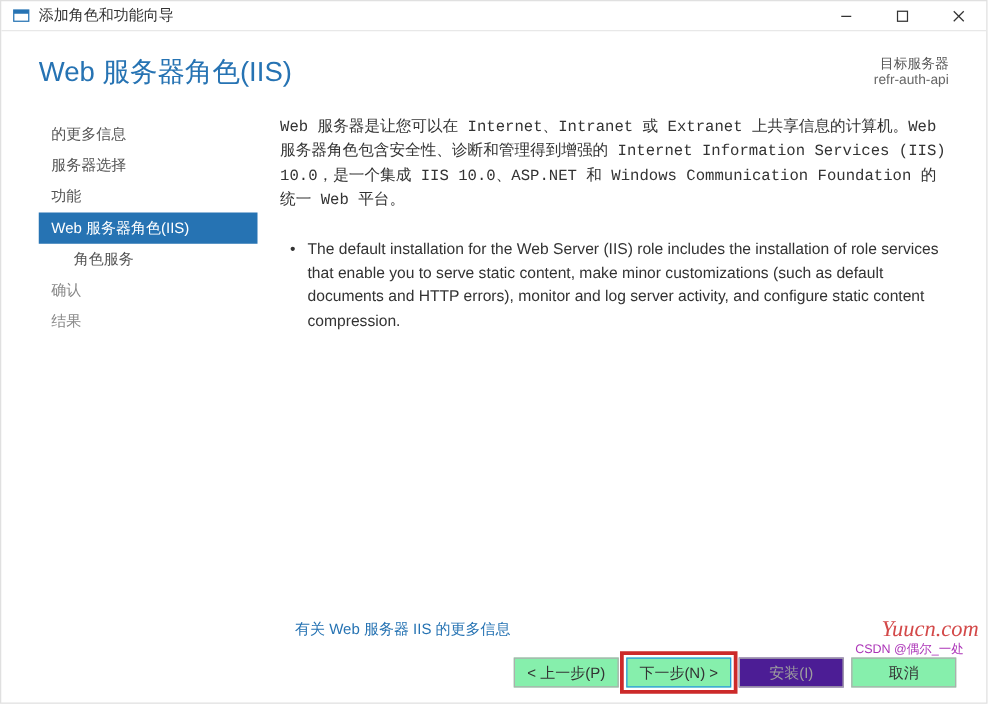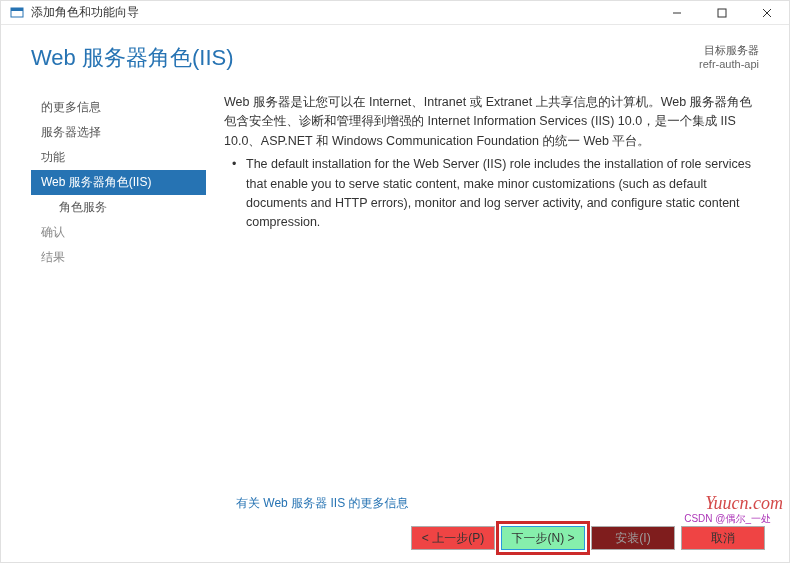--- a/index.html
+++ b/index.html
@@ -61,21 +61,21 @@
     .nav-item.enabled { color: #555; }
     .nav-item.active { background: #2673b3; color: #fff; }
     .nav-item.indent { padding-left: 28px; }
     .main-content {
       flex: 1;
       padding-left: 18px;
       font-size: 12.5px;
       color: #333;
       line-height: 1.55;
     }
-    .intro-para { margin-bottom: 4px; }
+    .intro-para { margin-bottom: 19px; font-family: Liberation Mono, monospace; }
     .bullet-list { list-style: none; padding-left: 12px; }
     .bullet-list li { position: relative; padding-left: 10px; margin-bottom: 8px; }
     .bullet-list li::before { content: "•"; position: absolute; left: -4px; }
     .more-link {
       color: #2673b3;
       font-size: 12px;
       padding-left: 235px;
       margin-top: 4px;
       display: block;
     }
@@ -84,28 +84,28 @@
       bottom: 12px;
       right: 24px;
       display: flex;
       gap: 6px;
       align-items: center;
     }
     .btn {
       min-width: 84px;
       height: 24px;
       border: 1px solid #adadad;
-      background: #ef4444;
+      background: #86efac;
       font-size: 12px;
       color: #333;
       display: inline-flex;
       align-items: center;
       justify-content: center;
     }
-    .btn.disabled { color: #9e9e9e; background: #7f1d1d; }
+    .btn.disabled { color: #9e9e9e; background: #4c1d95; }
     .btn.primary-highlight {
       outline: 3px solid #cc2a2a;
       outline-offset: 2px;
       background: #86efac;
       border: 1px solid #2899de;
     }
     .watermark1 {
       position: absolute;
       right: 6px; bottom: 48px;
       color: #cc2a2a; font-size: 18px;

